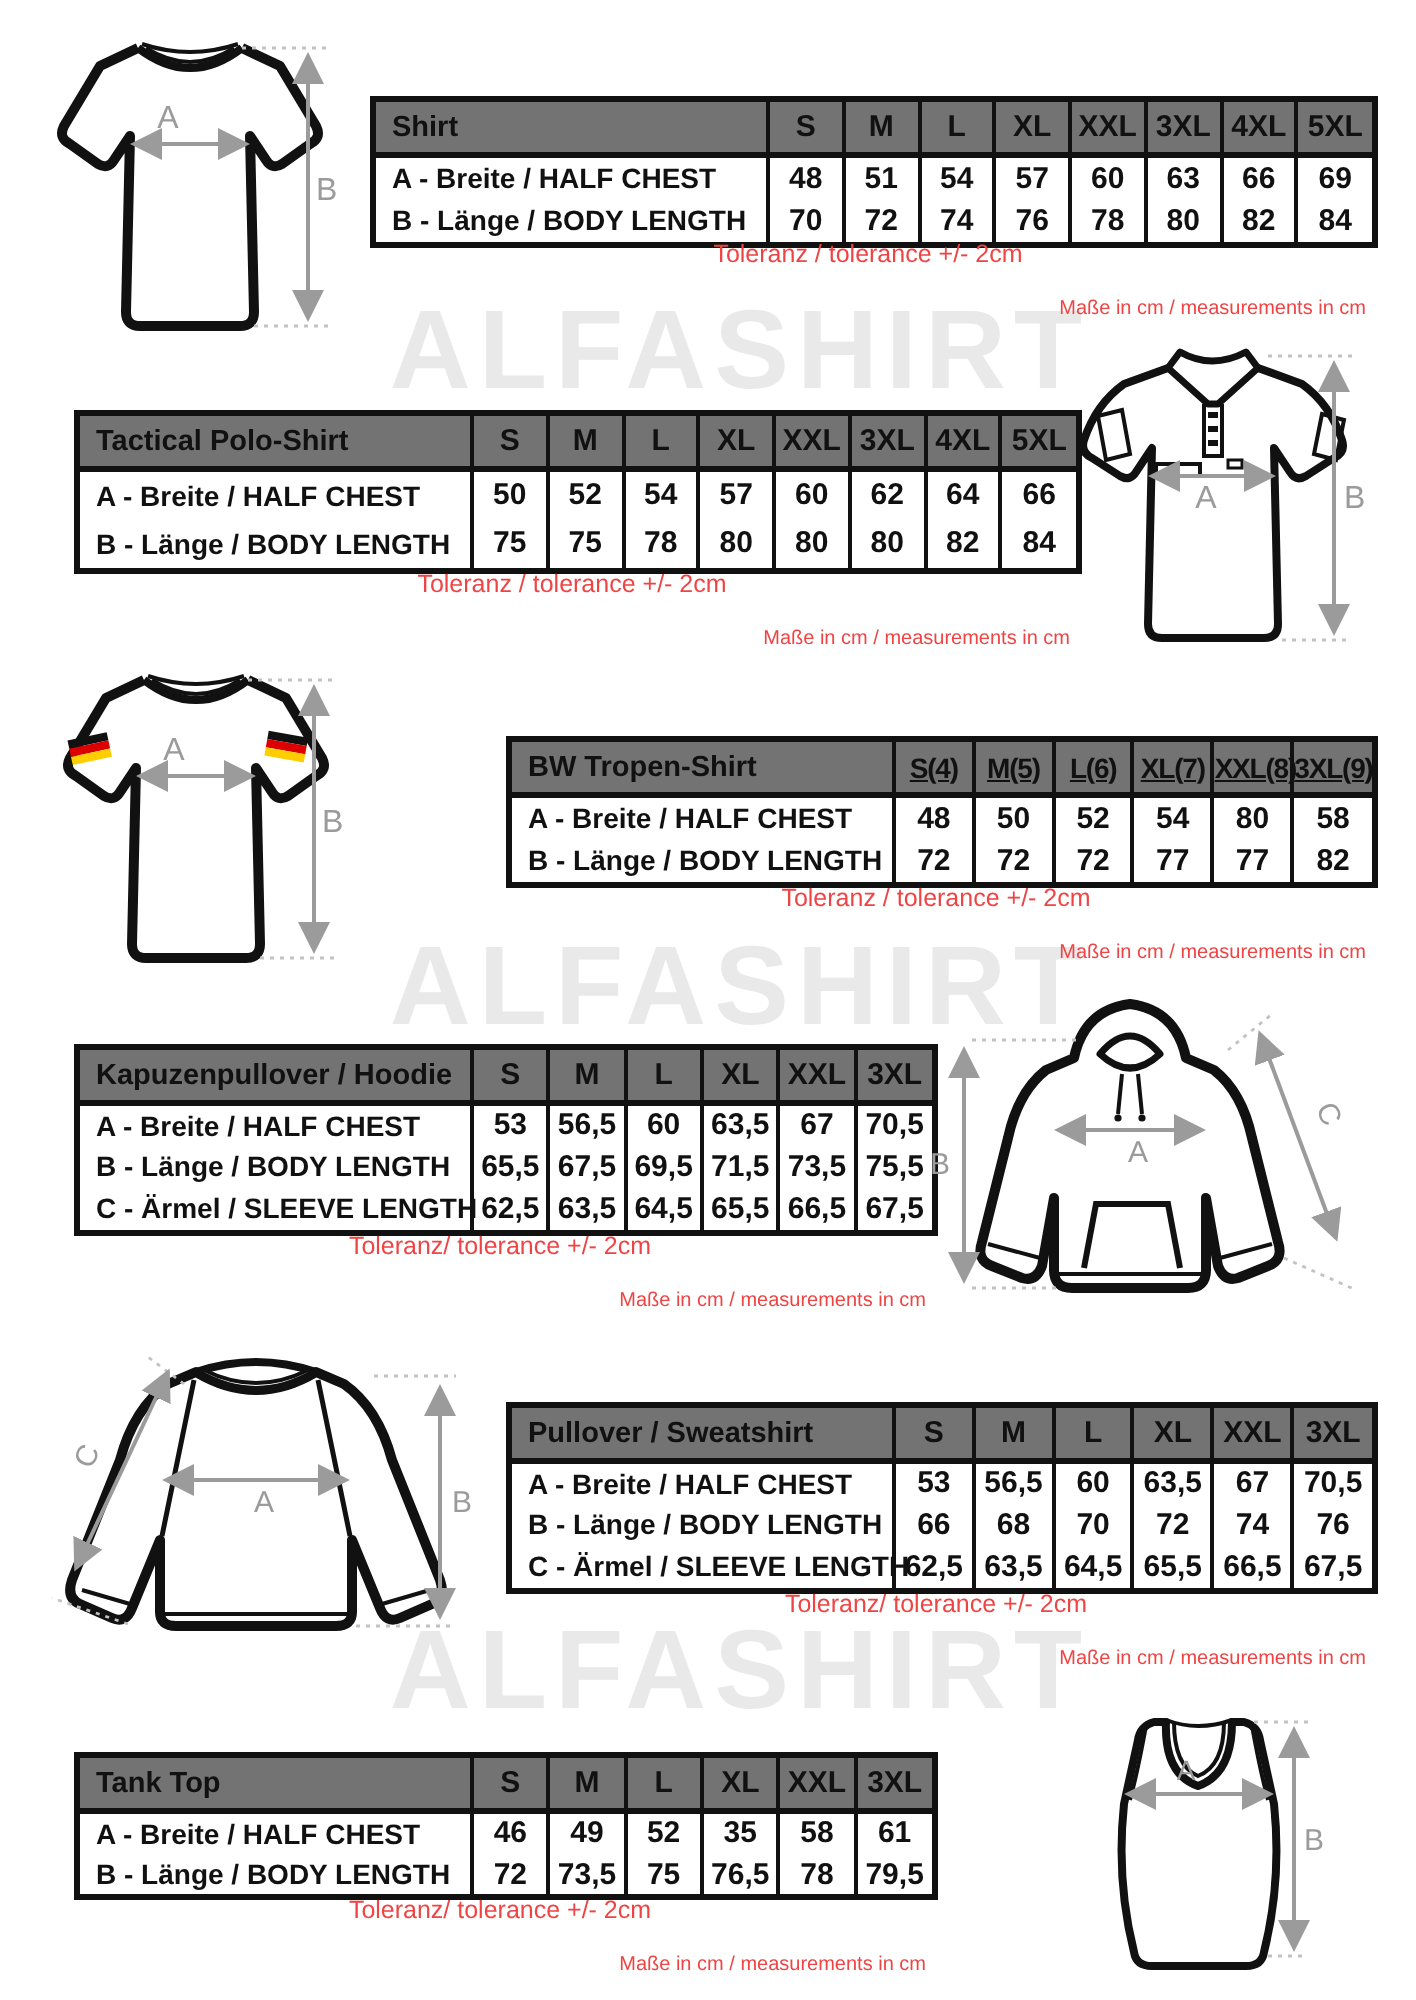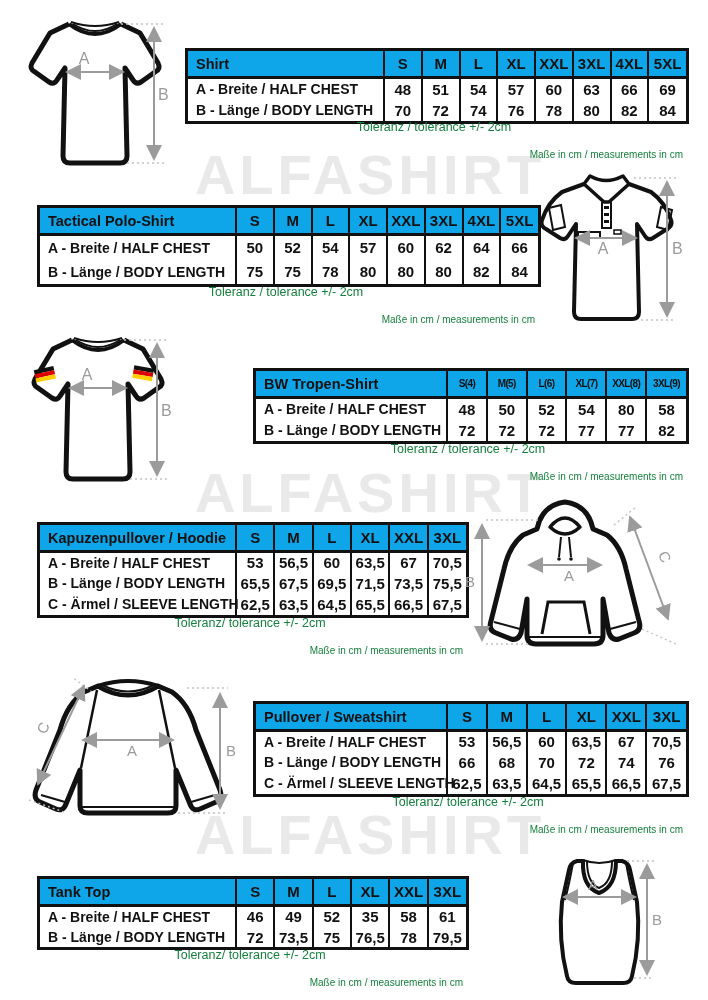--- a/index.html
+++ b/index.html
@@ -5,29 +5,29 @@
   html,body{margin:0;padding:0;background:#fff;}
   #page{position:relative;width:708px;height:1000px;background:#fff;overflow:hidden;
         font-family:"Liberation Sans",sans-serif;}
   .wm{position:absolute;left:174px;width:392px;height:58px;line-height:58px;text-align:center;
       font-weight:bold;font-size:56px;letter-spacing:4px;color:#E9E9E9;z-index:0;user-select:none;}
   .tblwrap{position:absolute;border:3px solid #111;background:#fff;z-index:1;}
   .size-table{width:100%;height:100%;border-collapse:collapse;table-layout:fixed;color:#111;}
   .size-table th,.size-table td{border-left:2px solid #111;padding:0 2px;white-space:nowrap;
       overflow:visible;font-weight:bold;vertical-align:middle;}
   .size-table th:first-child,.size-table td:first-child{border-left:none;}
-  .size-table thead th{background:#0ea5e9;border-bottom:3px solid #111;height:25px;}
+  .size-table thead th{background:#737373;border-bottom:3px solid #111;height:25px;}
   .size-table tbody tr{height:21px;}
   .size-table .plabel{text-align:left;padding-left:8px;font-size:14.5px;width:185px;}
   .w430 .plabel{width:180px;}
   .size-table .sz{text-align:center;font-size:15px;}
-  .tight .sz{font-size:10px;letter-spacing:-0.6px;padding:0;}
+  .tight .sz{font-size:14px;letter-spacing:-0.6px;padding:0;text-decoration:underline;}
   .size-table .rlabel{text-align:left;padding-left:8px;font-size:14px;}
   .size-table .val{text-align:center;font-size:15px;}
-  .tol{position:absolute;text-align:center;color:#15803d;z-index:1;}
+  .tol{position:absolute;text-align:center;color:#ef4444;z-index:1;}
   .tol .l1{font-size:12.5px;}
   .tol .l2{font-size:10px;margin-top:15px;text-align:right;}
   .diag{position:absolute;z-index:1;}
   .outline{fill:#fff;stroke:#111;stroke-width:5;stroke-linejoin:round;}
   .outline4{fill:#fff;stroke:#111;stroke-width:4;stroke-linejoin:round;}
   .det{fill:none;stroke:#111;stroke-width:2;}
   .det3{fill:none;stroke:#111;stroke-width:3;}
   .dim{stroke:#9B9B9B;stroke-width:2;fill:none;}
   .lead{stroke:#C2C2C2;stroke-width:1.4;stroke-dasharray:2 3;fill:none;}
   .dimlabel{fill:#9B9B9B;font-family:"Liberation Sans",sans-serif;font-size:16px;}

